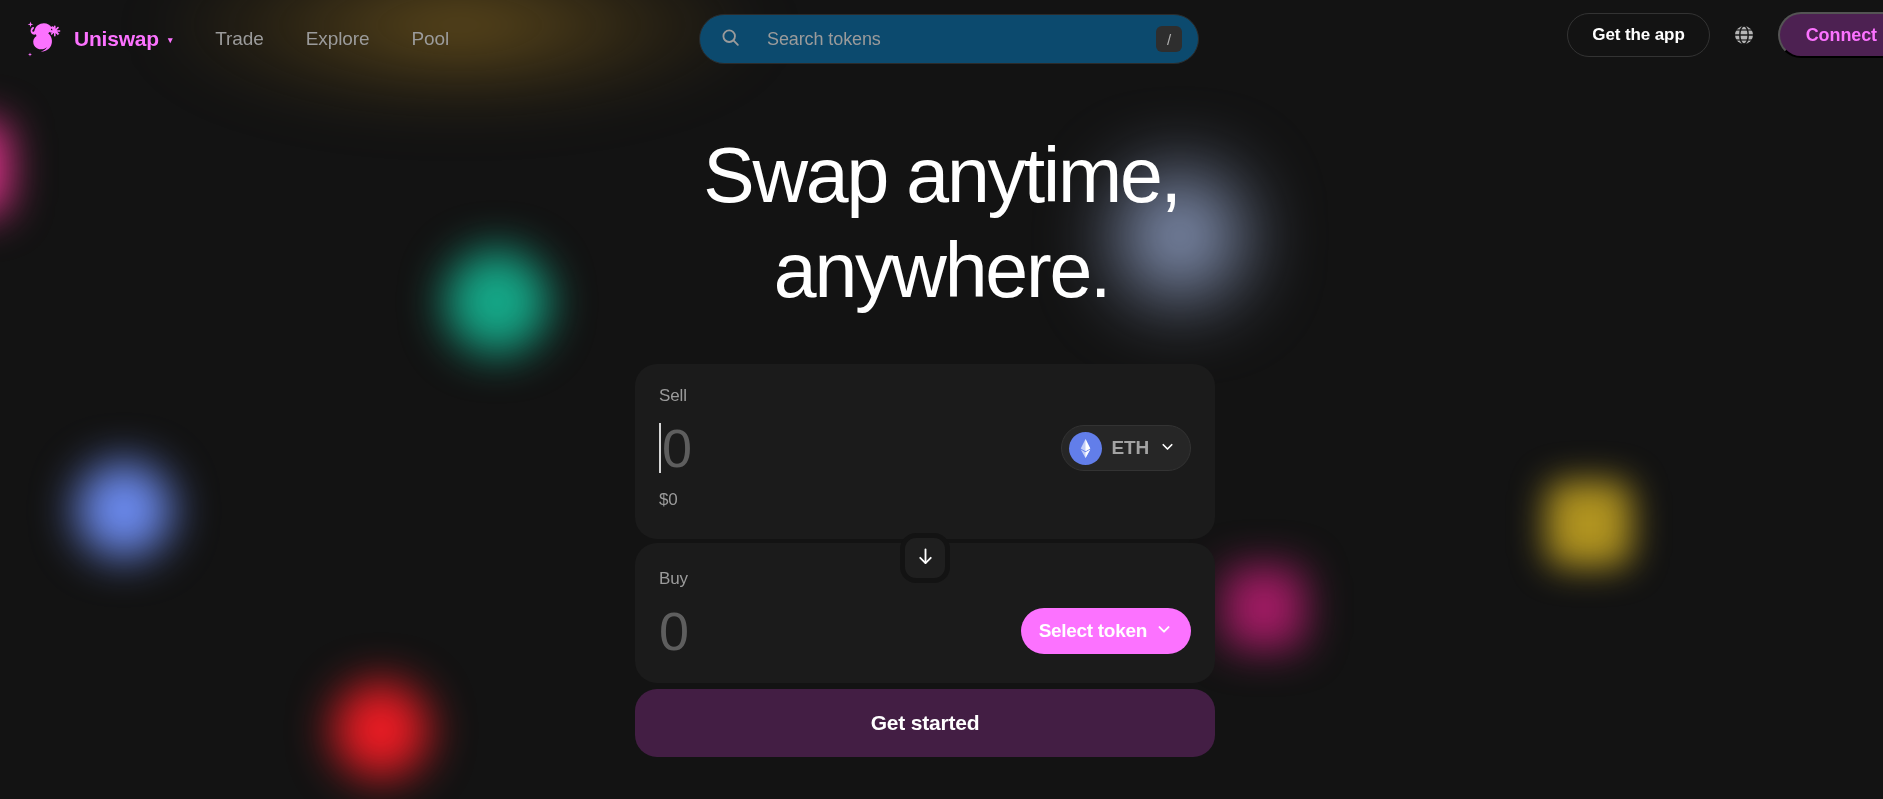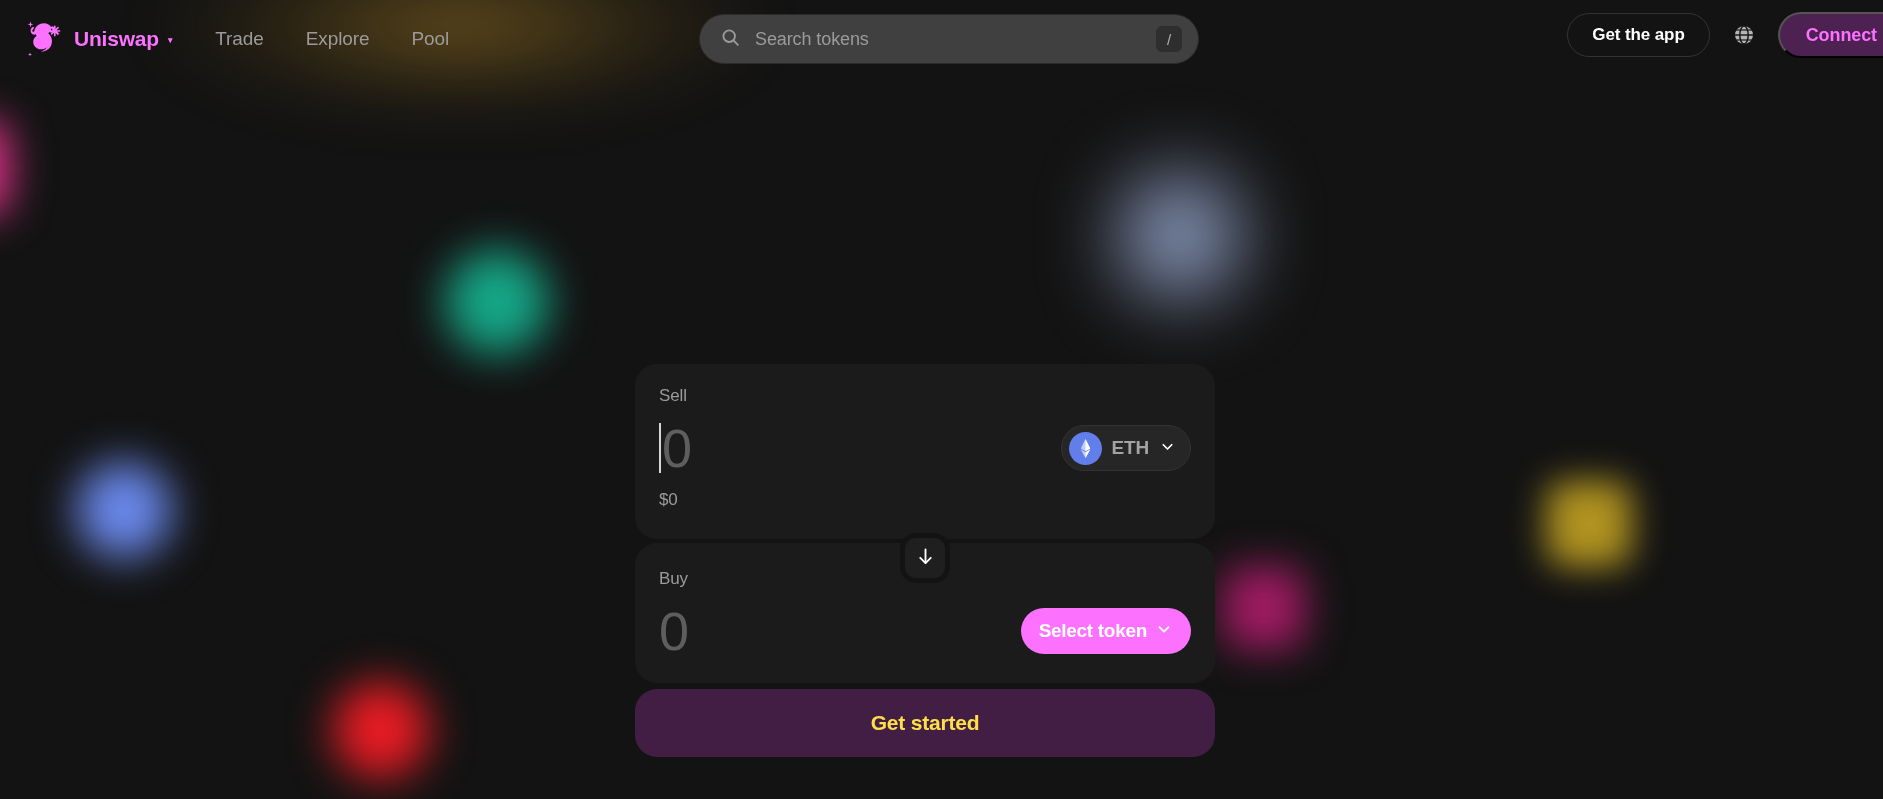--- a/index.html
+++ b/index.html
@@ -37,22 +37,22 @@
   .nav { display:flex; align-items:center; gap:22px; margin-left:33px; }
   .nav a {
     color:#9b9b9b; font-size:19px; text-decoration:none; font-weight:500;
     padding:6px 10px; border-radius:10px; letter-spacing:-.1px;
   }
 
   .search-wrap {
     position:absolute; left:699px; top:14px; width:500px; height:50px; z-index:3;
   }
   .search-box {
-    width:100%; height:100%; background:#404040; border:1px solid #2b2b2b;
-    border-radius:26px; display:flex; align-items:center; padding:0 16px 0 20px; gap:14px;
+    width:100%; height:100%; background:#0c4a6e; border:1px solid #2b2b2b;
+    border-radius:26px; display:flex; align-items:center; padding:0 16px 0 20px; gap:26px;
   }
   .search-placeholder { color:#9b9b9b; font-size:18px; flex:1; letter-spacing:-.1px; }
   .slash-key {
     width:26px; height:26px; border-radius:6px; background:#2e2e2e;
     display:flex; align-items:center; justify-content:center;
     color:#b0b0b0; font-size:15px;
   }
 
   .header-right {
     position:absolute; right:0px; top:12px; display:flex; align-items:center; gap:14px; z-index:3;
@@ -117,21 +117,21 @@
     position:absolute; left:50%; top:169px; transform:translateX(-50%);
     width:50px; height:50px; border-radius:16px; background:#1f1f1f;
     border:5px solid #131313;
     display:flex; align-items:center; justify-content:center; z-index:9;
   }
 
   .cta {
     margin-top:6px; height:68px; border-radius:22px; background:#431e44;
     display:flex; align-items:center; justify-content:center;
   }
-  .cta span { color:#fde047; font-size:21px; font-weight:600; letter-spacing:-.2px; }
+  .cta span { color:#ffffff; font-size:21px; font-weight:600; letter-spacing:-.2px; }
 </style>
 </head>
 <body>
 
 <div id="root">
 
   <div class="bg-layer" id="orbs">
       <div class="orb square" style="left: -86px; top: 120px; width: 96px; height: 96px; background: rgb(224, 51, 139); filter: blur(20px);"></div>
       <div class="orb circle" style="left: 445px; top: 250px; width: 104px; height: 104px; background: rgb(21, 168, 136); filter: blur(22px);"></div>
       <div class="orb circle" style="left: 76px; top: 462px; width: 96px; height: 96px; background: rgb(107, 138, 238); filter: blur(22px);"></div>
@@ -189,20 +189,26 @@
           <ellipse cx="12" cy="12" rx="4.2" ry="9" fill="none" stroke="#1a1a1a" stroke-width="1.5"></ellipse>
           <line x1="3" y1="12" x2="21" y2="12" stroke="#1a1a1a" stroke-width="1.5"></line>
           <line x1="4.1" y1="7" x2="19.9" y2="7" stroke="#1a1a1a" stroke-width="1.2"></line>
           <line x1="4.1" y1="17" x2="19.9" y2="17" stroke="#1a1a1a" stroke-width="1.2"></line>
         </svg>
       </div>
       <button class="btn-connect">Connect</button>
     </div>
   </div>
 
+  <div class="hero">
+    <h1>
+      <span>Swap anytime,</span><br>
+      <span>anywhere.</span>
+    </h1>
+  </div>
 
   <div class="swap">
 
     <div class="panel sell">
       <div class="panel-label">Sell</div>
       <div class="row">
         <div class="amount">
           <span class="caret-bar"></span>
             <span>0</span>
         </div>

